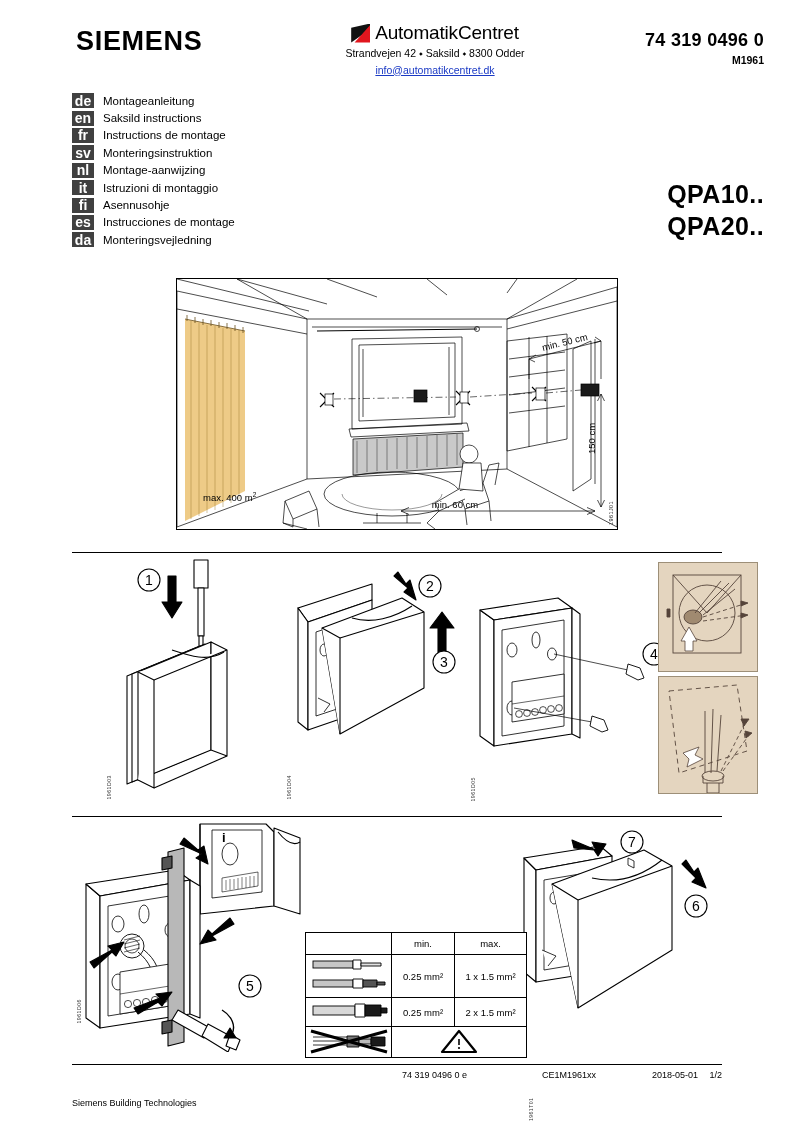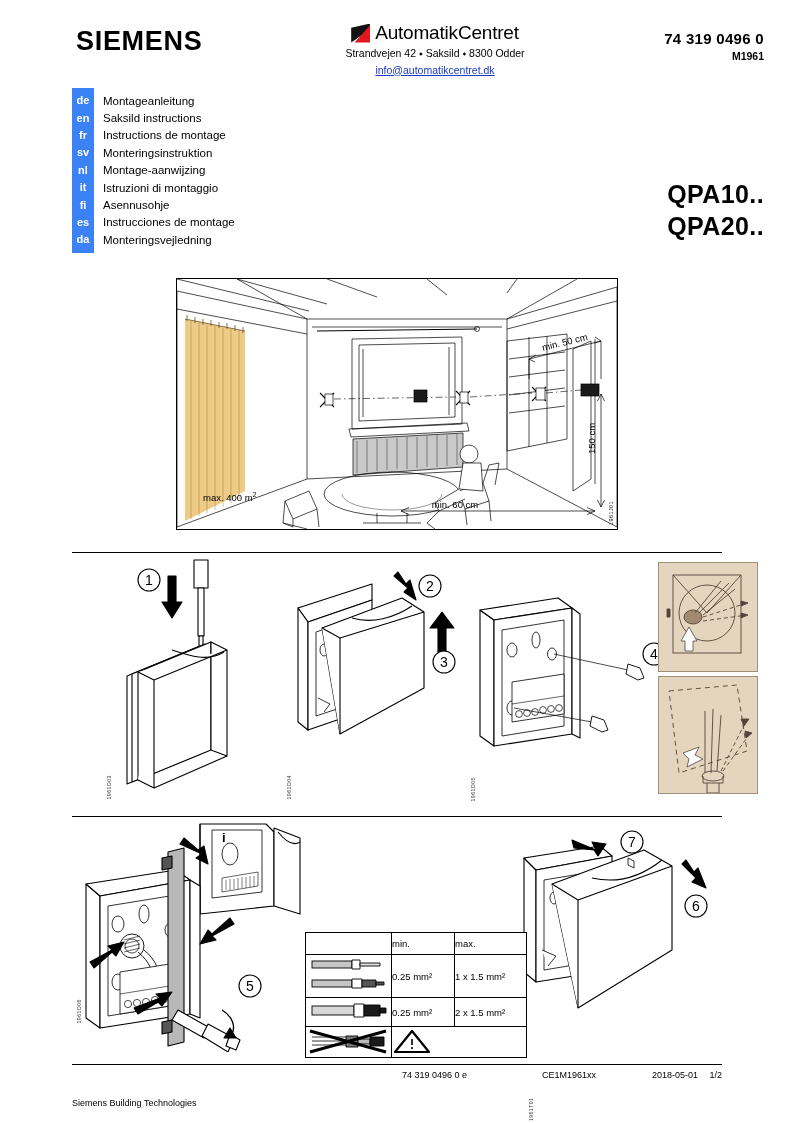--- a/index.html
+++ b/index.html
@@ -34,30 +34,30 @@
   .ac-mark .tri-r {
     position: absolute; inset: 0;
     background: #e1161e;
     clip-path: polygon(100% 8%, 100% 100%, 18% 100%);
   }
   .ac-name { font-size: 19px; letter-spacing: -0.2px; font-family: "Liberation Sans", sans-serif; }
   .ac-line { font-size: 10.5px; line-height: 13.5px; margin-top: 3px; }
   .ac-line a, .ac-link { color: #1a39c4; text-decoration: underline; }
 
   .docnum { position: absolute; right: 30px; top: 30px; text-align: right; }
-  .docnum .n1 { font-size: 15px; font-weight: bold; letter-spacing: 0.3px; margin-left: 11px; }
+  .docnum .n1 { font-size: 18px; font-weight: bold; letter-spacing: 0.3px; margin-left: 11px; }
   .docnum .n2 { font-size: 10.5px; font-weight: bold; margin-top: 3px; }
 
   
   .langs { position: absolute; left: 72px; top: 92px; }
   .lang-row { display: flex; align-items: center; height: 17.4px; }
   .badge {
     display: inline-flex; align-items: center; justify-content: center;
-    width: 22px; height: 26px; background: #3b82f6; color: #fff;
-    font-size: 11px; font-weight: bold; line-height: 1;
+    width: 22px; height: 15px; background: #404040; color: #fff;
+    font-size: 14px; font-weight: bold; line-height: 1;
     margin-right: 9px; font-family: "Liberation Sans", sans-serif;
   }
   .lang-label { font-size: 11.5px; }
 
   
   .products { position: absolute; right: 30px; top: 178px; text-align: right; }
   .products div { font-size: 25px; font-weight: bold; line-height: 32px; letter-spacing: 0.4px; }
 
   
   .room-fig {
@@ -90,21 +90,21 @@
     position: absolute; background: #e4d5bf; border: 1px solid #9d8f78;
   }
 
   
   .wire-table {
     position: absolute; left: 305px; top: 932px;
     border: 1.6px solid #000; border-collapse: collapse; background: #fff;
   }
   .wire-table td, .wire-table th {
     border: 1.2px solid #000; font-size: 9.5px; font-weight: normal;
-    text-align: left; vertical-align: middle; padding: 0;
+    text-align: center; vertical-align: middle; padding: 0;
     font-family: "Liberation Sans", sans-serif;
   }
   .wt-c0 { width: 86px; height: 22px; }
   .wt-c1 { width: 63px; }
   .wt-c2 { width: 72px; }
   .wt-head { height: 19px; }
   .wt-row { height: 27px; }
   .wt-warn-row { height: 29px; }
   .tbl-code {
     position: absolute; right: -11px; bottom: 2px;

